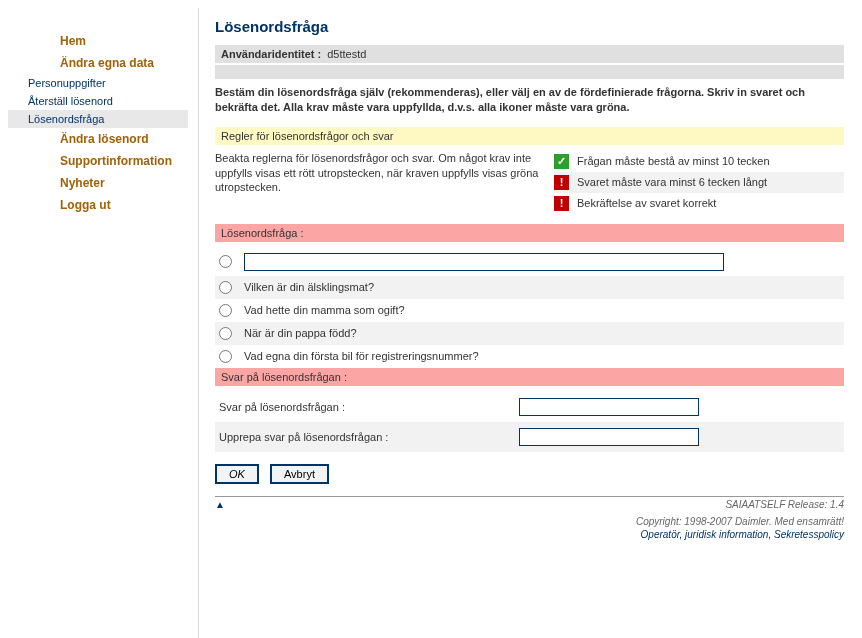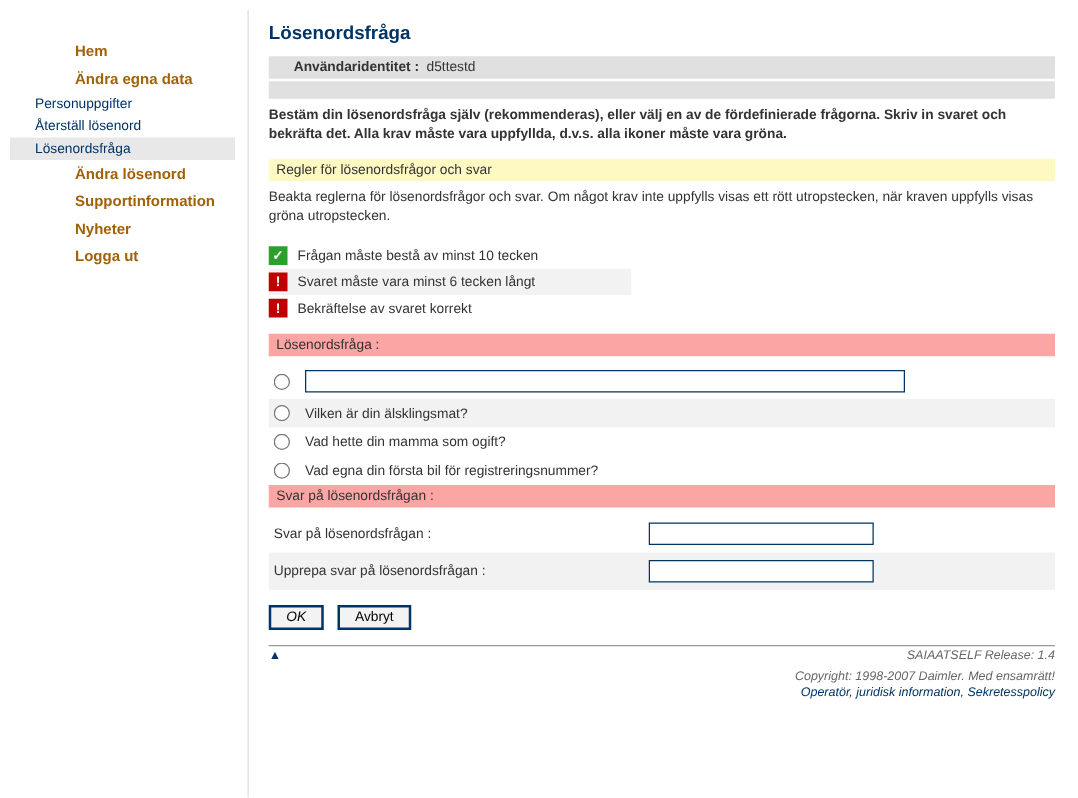--- a/index.html
+++ b/index.html
@@ -37,37 +37,37 @@
       position: relative;
     }
     h1.page-title {
       color: #003366;
       font-size: 15px;
       font-weight: bold;
       margin-bottom: 10px;
     }
     .section-bar {
       background: #e0e0e0;
-      padding: 3px 20px;
+      padding: 3px 6px;
       font-weight: bold;
       font-size: 11px;
       margin-bottom: 2px;
     }
     .ident-row { display: flex; }
     .ident-label { font-weight: bold; }
     .ident-value { margin-left: 6px; font-weight: normal; }
     .spacer-bar { background: #e0e0e0; height: 14px; margin-bottom: 6px; }
     .instructions {
       font-size: 11px;
       font-weight: bold;
       margin-bottom: 12px;
       line-height: 1.35;
     }
     .rules-header { background: #fef9c3; padding: 3px 6px; font-size: 11px; margin-bottom: 6px; }
-    .rules-body { display: flex; gap: 14px; margin-bottom: 10px; flex-direction: column; }
+    .rules-body { display: flex; gap: 14px; margin-bottom: 10px; }
     .rules-text { flex: 1; font-size: 11px; line-height: 1.35; }
     .rules-list { width: 290px; }
     .rule-item { display: flex; align-items: center; padding: 3px 0; }
     .rule-item.odd { background: #f2f2f2; }
     .rule-icon {
       width: 15px; height: 15px;
       display: inline-flex; align-items: center; justify-content: center;
       font-size: 11px; font-weight: bold; margin-right: 8px;
       color: #fff;
     }
@@ -163,20 +163,24 @@
       <input type="text" class="custom-input" value="" style="">
     </div>
     <div class="radio-row odd">
       <input type="radio" name="q" style="">
       <span class="radio-label">Vilken är din älsklingsmat?</span>
     </div>
     <div class="radio-row">
       <input type="radio" name="q" style="">
       <span class="radio-label">Vad hette din mamma som ogift?</span>
     </div>
+    <div class="radio-row odd">
+      <input type="radio" name="q" style="">
+      <span class="radio-label">När är din pappa född?</span>
+    </div>
     <div class="radio-row">
       <input type="radio" name="q" style="">
       <span class="radio-label">Vad egna din första bil för registreringsnummer?</span>
     </div>
 
     <div class="qheader">Svar på lösenordsfrågan :</div>
 
     <div class="answer-row">
       <span class="answer-label">Svar på lösenordsfrågan :</span>
       <input type="text" class="answer-input" value="" style="">

